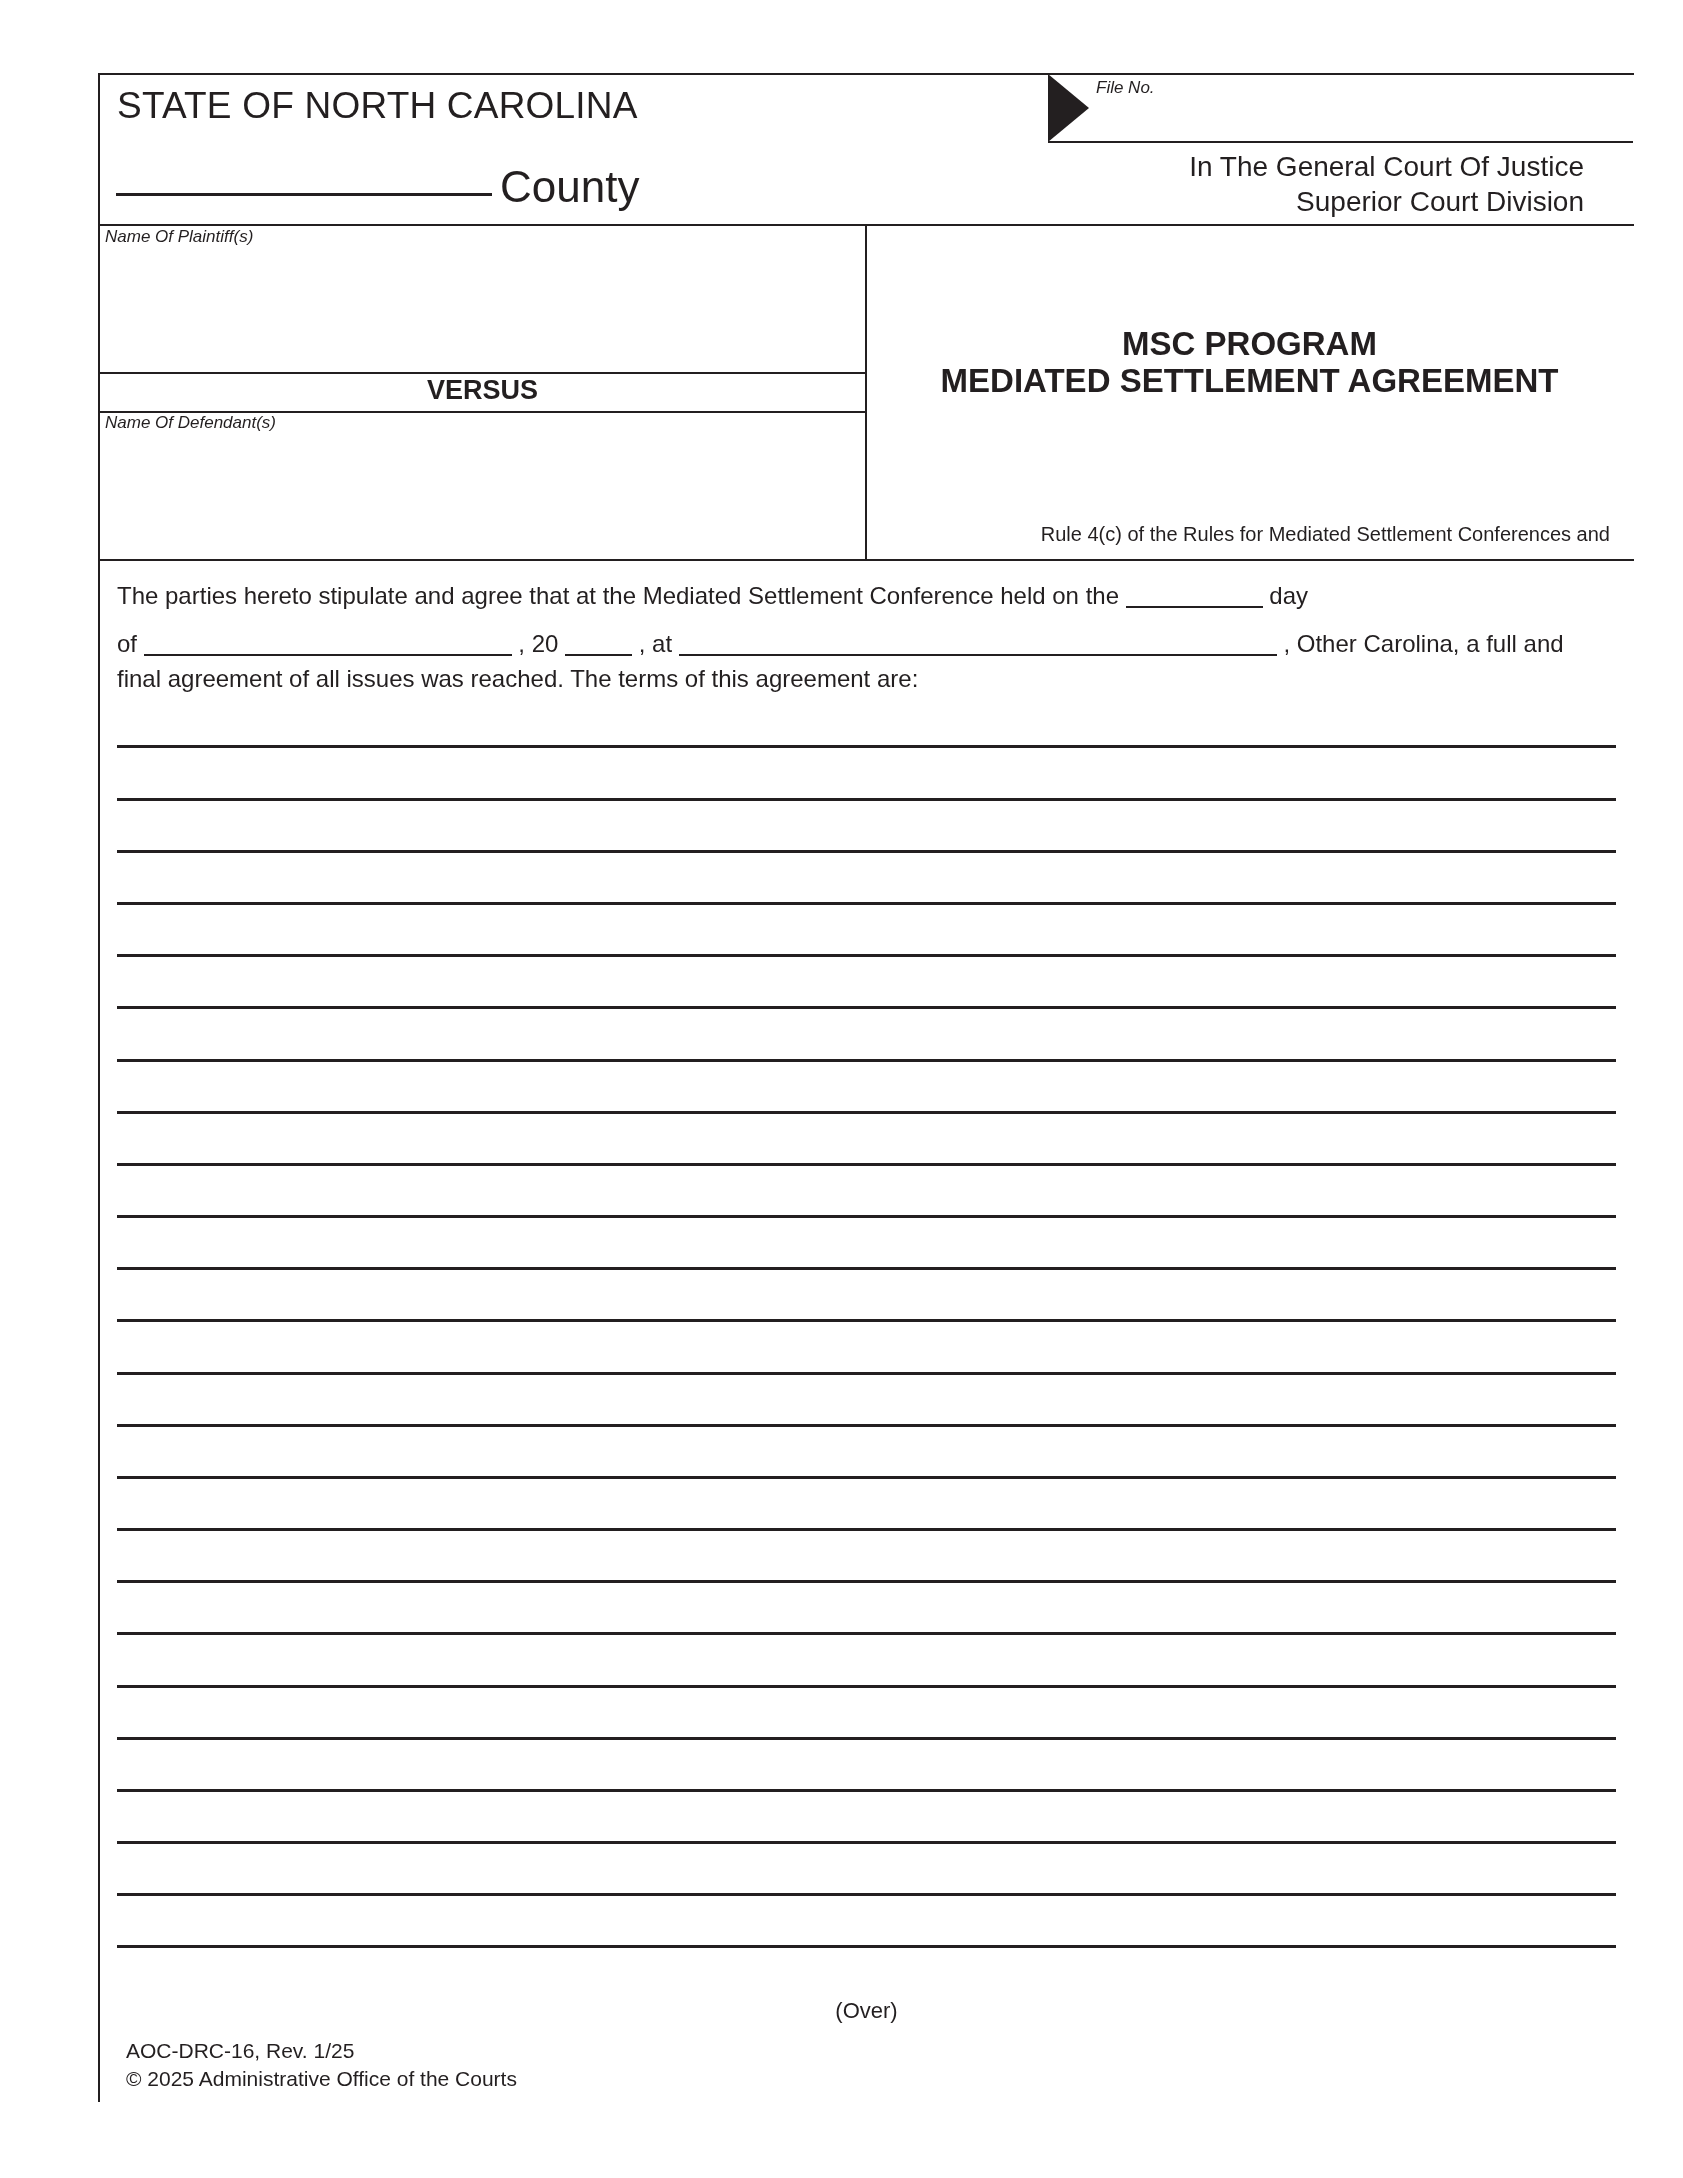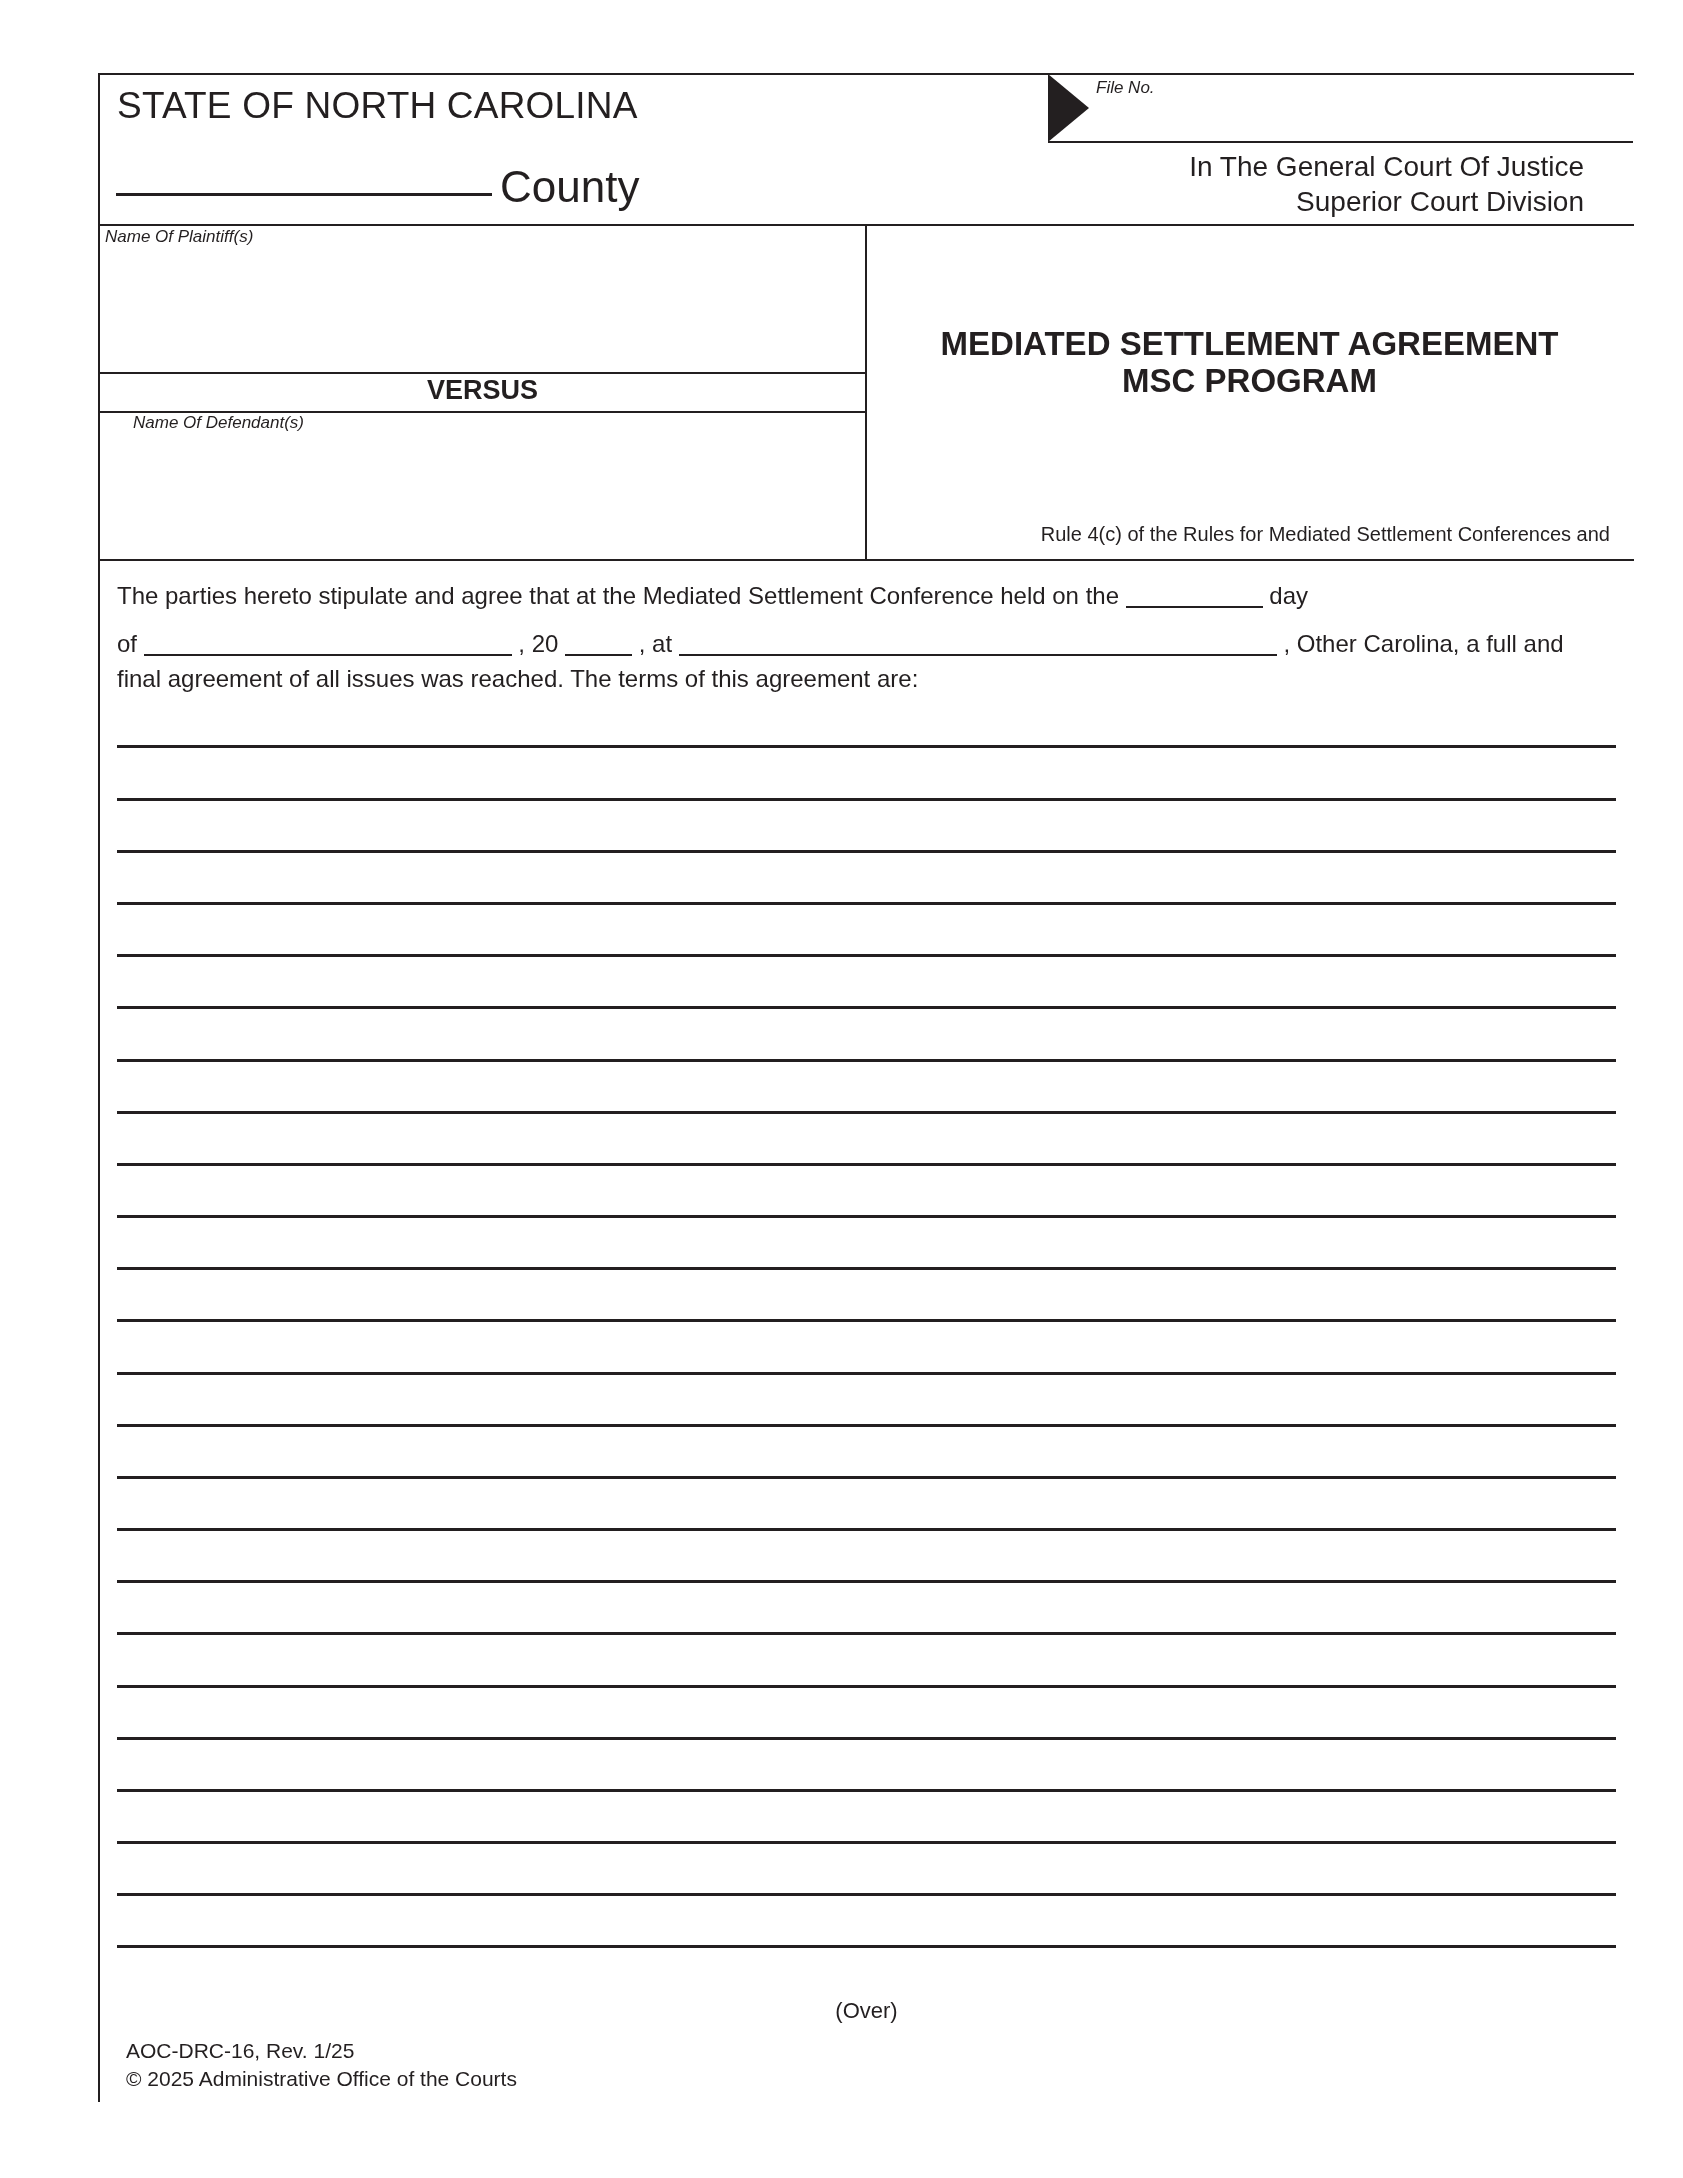--- a/index.html
+++ b/index.html
@@ -55,26 +55,26 @@
 <input class="abs file-input" value="" style="">
 
 <div class="abs court-block">
   <div>In The General Court Of Justice</div>
   <div>Superior Court Division</div>
 </div>
 
 <div class="abs small-label" style="left:105px; top:227px;">Name Of Plaintiff(s)</div>
 <textarea class="abs party-area" style="left: 105px; top: 249px; width: 752px; height: 119px;"></textarea>
 <div class="abs versus">VERSUS</div>
-<div class="abs small-label" style="left:105px; top:413px;margin-left:28px;">Name Of Defendant(s)</div>
+<div class="abs small-label" style="left:105px; top:413px;">Name Of Defendant(s)</div>
 <textarea class="abs party-area" style="left: 105px; top: 436px; width: 752px; height: 121px;"></textarea>
 
 <div class="abs form-title">
+  <div>MSC PROGRAM</div>
   <div>MEDIATED SETTLEMENT AGREEMENT</div>
-  <div>MSC PROGRAM</div>
 </div>
 <div class="abs rule-ref">
   <div>Rule 4(c) of the Rules for Mediated Settlement Conferences and</div>
 </div>
 
 <div class="abs intro" style="top:582px;">
   <span>The parties hereto stipulate and agree that at the Mediated Settlement Conference held on the</span>
   <span class="blank" style="width:137px;"><input value="" style=""></span>
   <span>day</span>
 </div>

